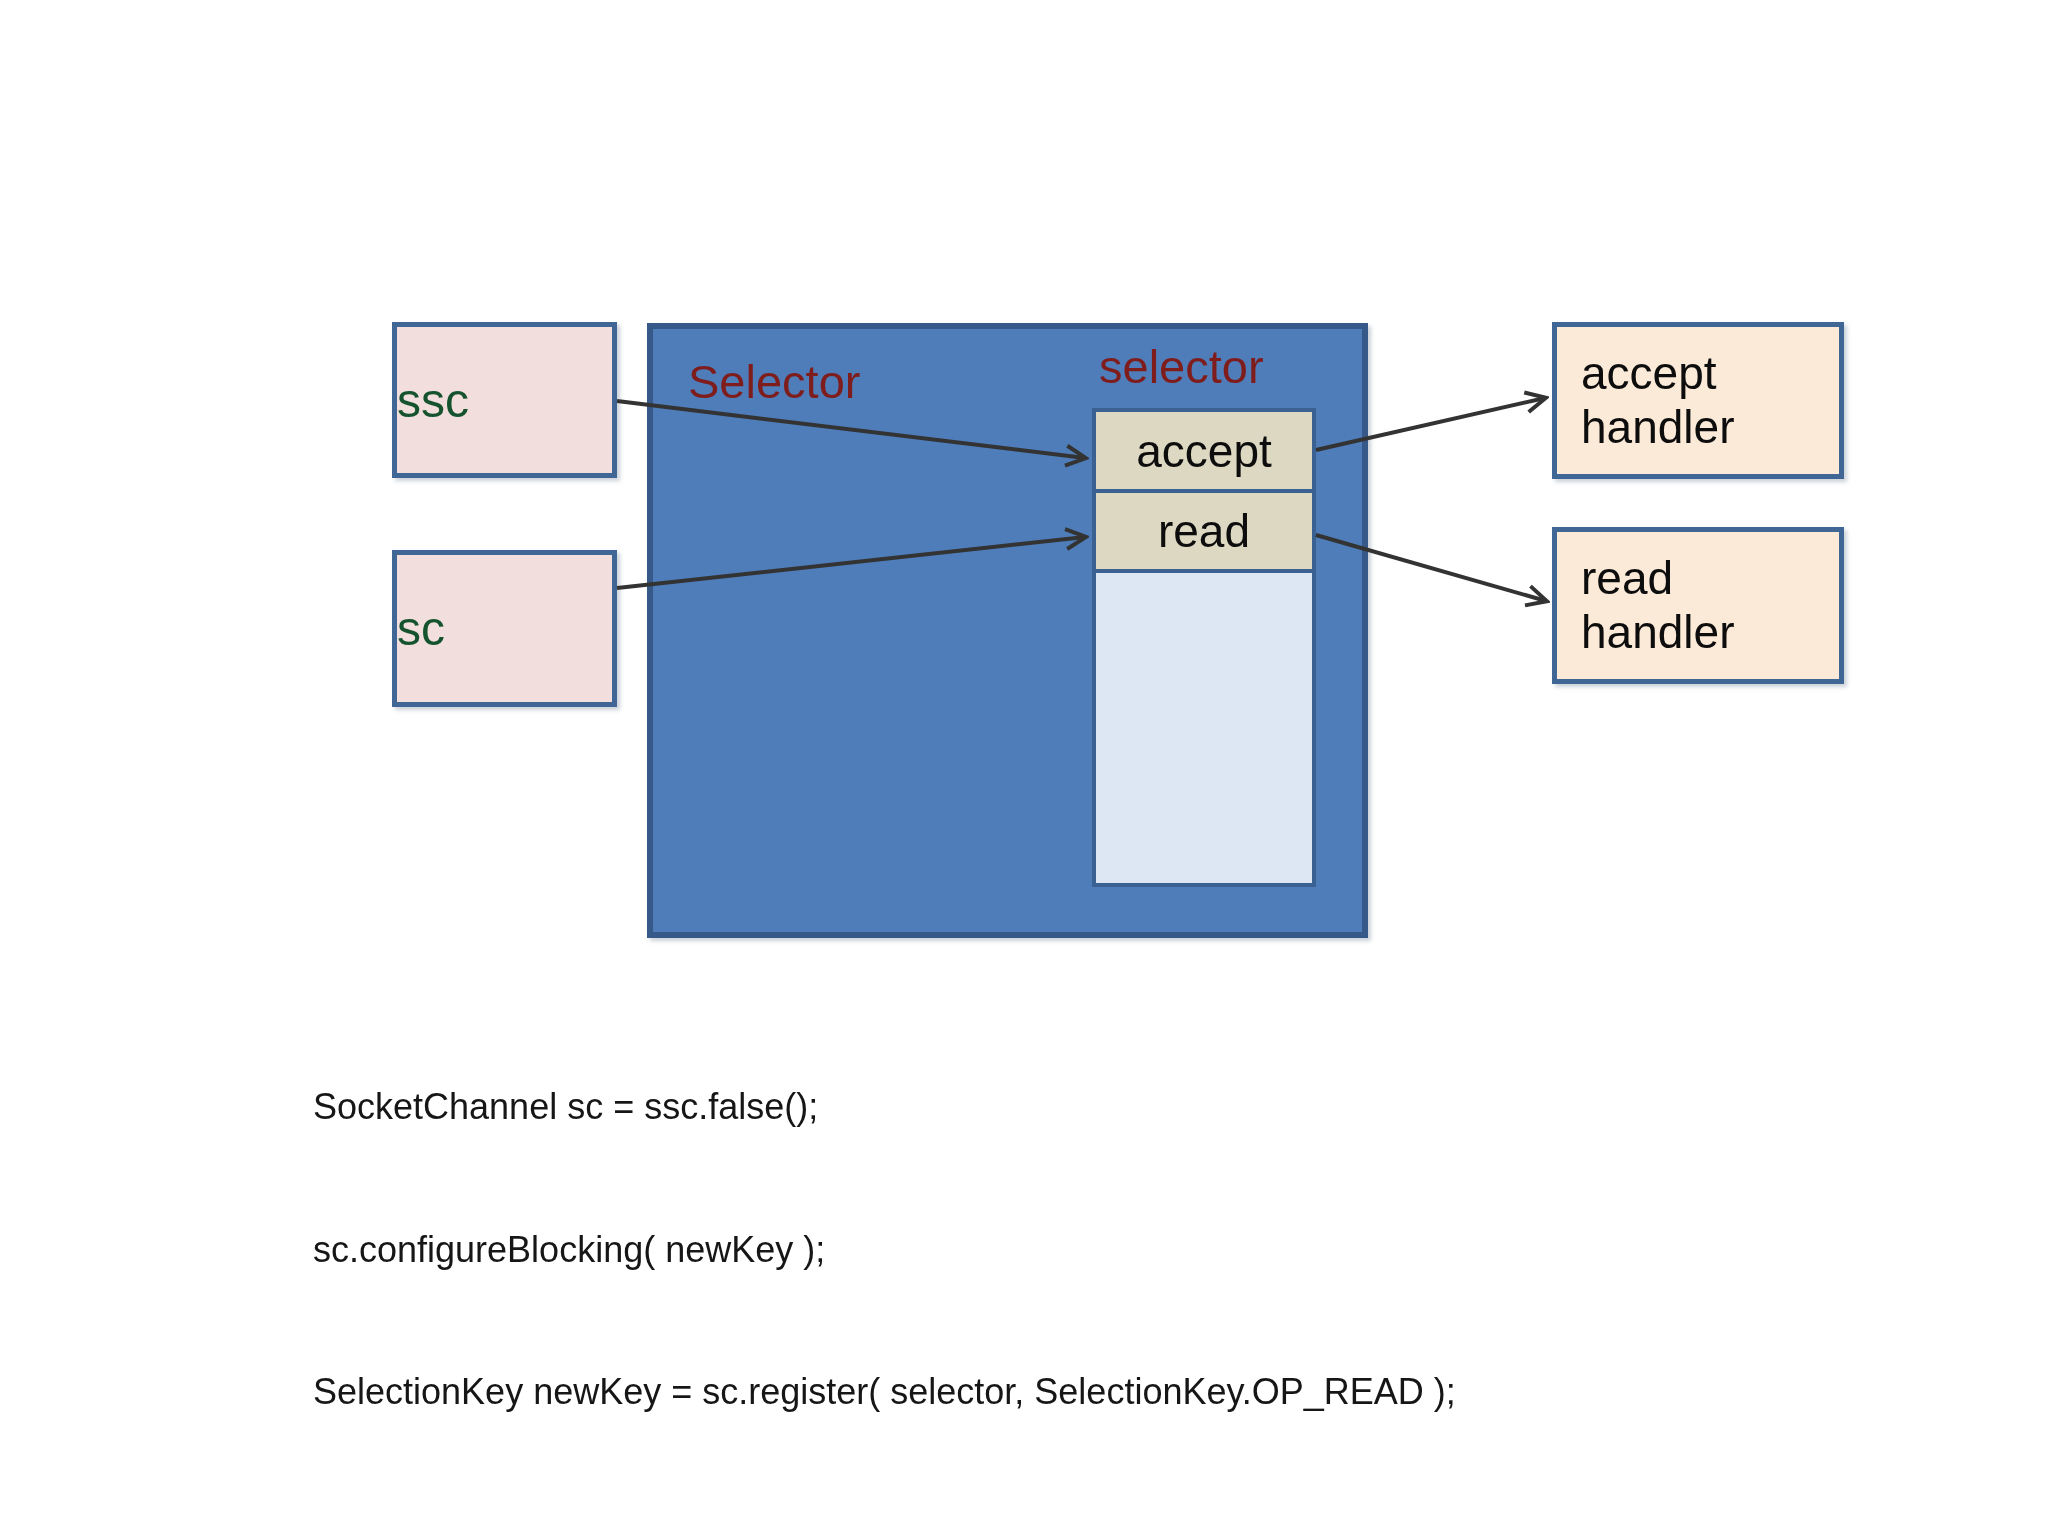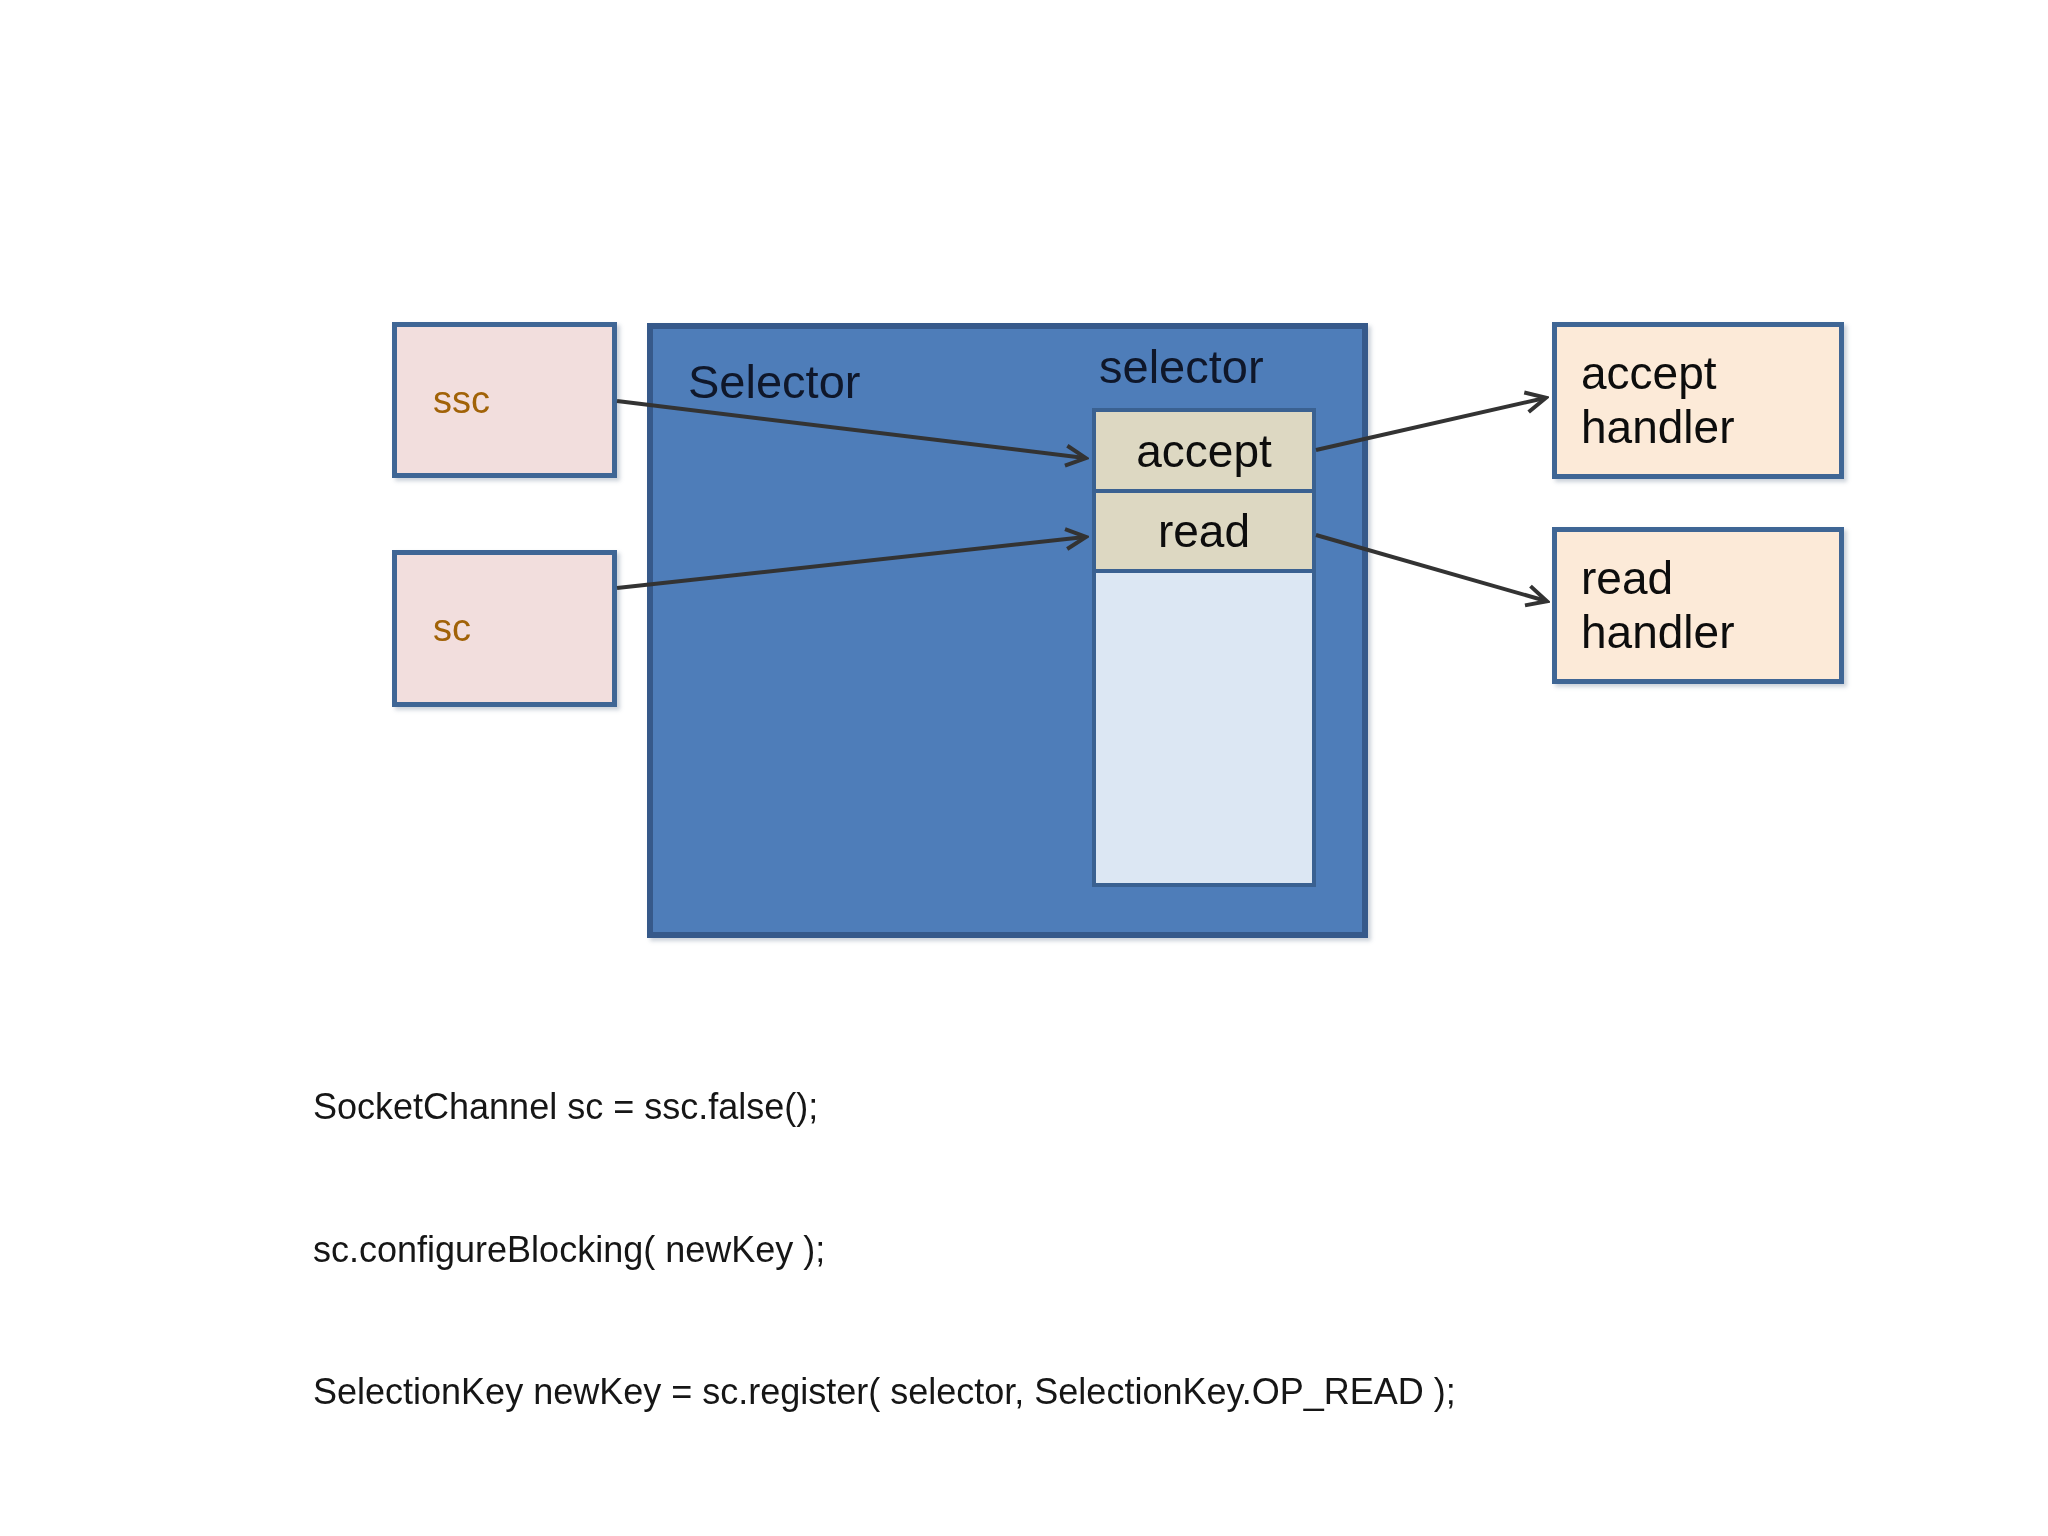--- a/index.html
+++ b/index.html
@@ -21,38 +21,37 @@
   }
   .shadow {
     box-shadow: 3px 3px 4px rgba(110, 125, 150, 0.35);
   }
   
   .channel-box {
     background: #f2dedd;
     border: 5px solid #3f6695;
     display: flex;
     align-items: center;
-    padding-left: 36px;
-    font-size: 38px;
-    color: #a16207;
+    font-size: 48px;
+    color: #14532d;
   }
   #ssc-box { left: 392px; top: 322px; width: 225px; height: 156px; }
   #sc-box  { left: 392px; top: 510px; width: 225px; height: 157px; margin-top: 40px; }
 
   
   #selector-box {
     left: 647px; top: 323px; width: 721px; height: 615px;
     background: #4e7db9;
     border: 6px solid #36598a;
   }
   .float-label {
     position: absolute;
     font-size: 47px;
     line-height: 1.2;
-    color: #0f172a;
+    color: #7f1d1d;
     white-space: nowrap;
   }
   #selector-label { left: 688px; top: 354px; }
   #register-label { left: 1099px; top: 339px; }
 
   
   #register-list {
     left: 1092px; top: 408px; width: 224px; height: 479px;
     background: #dce7f3;
     border: 4px solid #3a6191;

